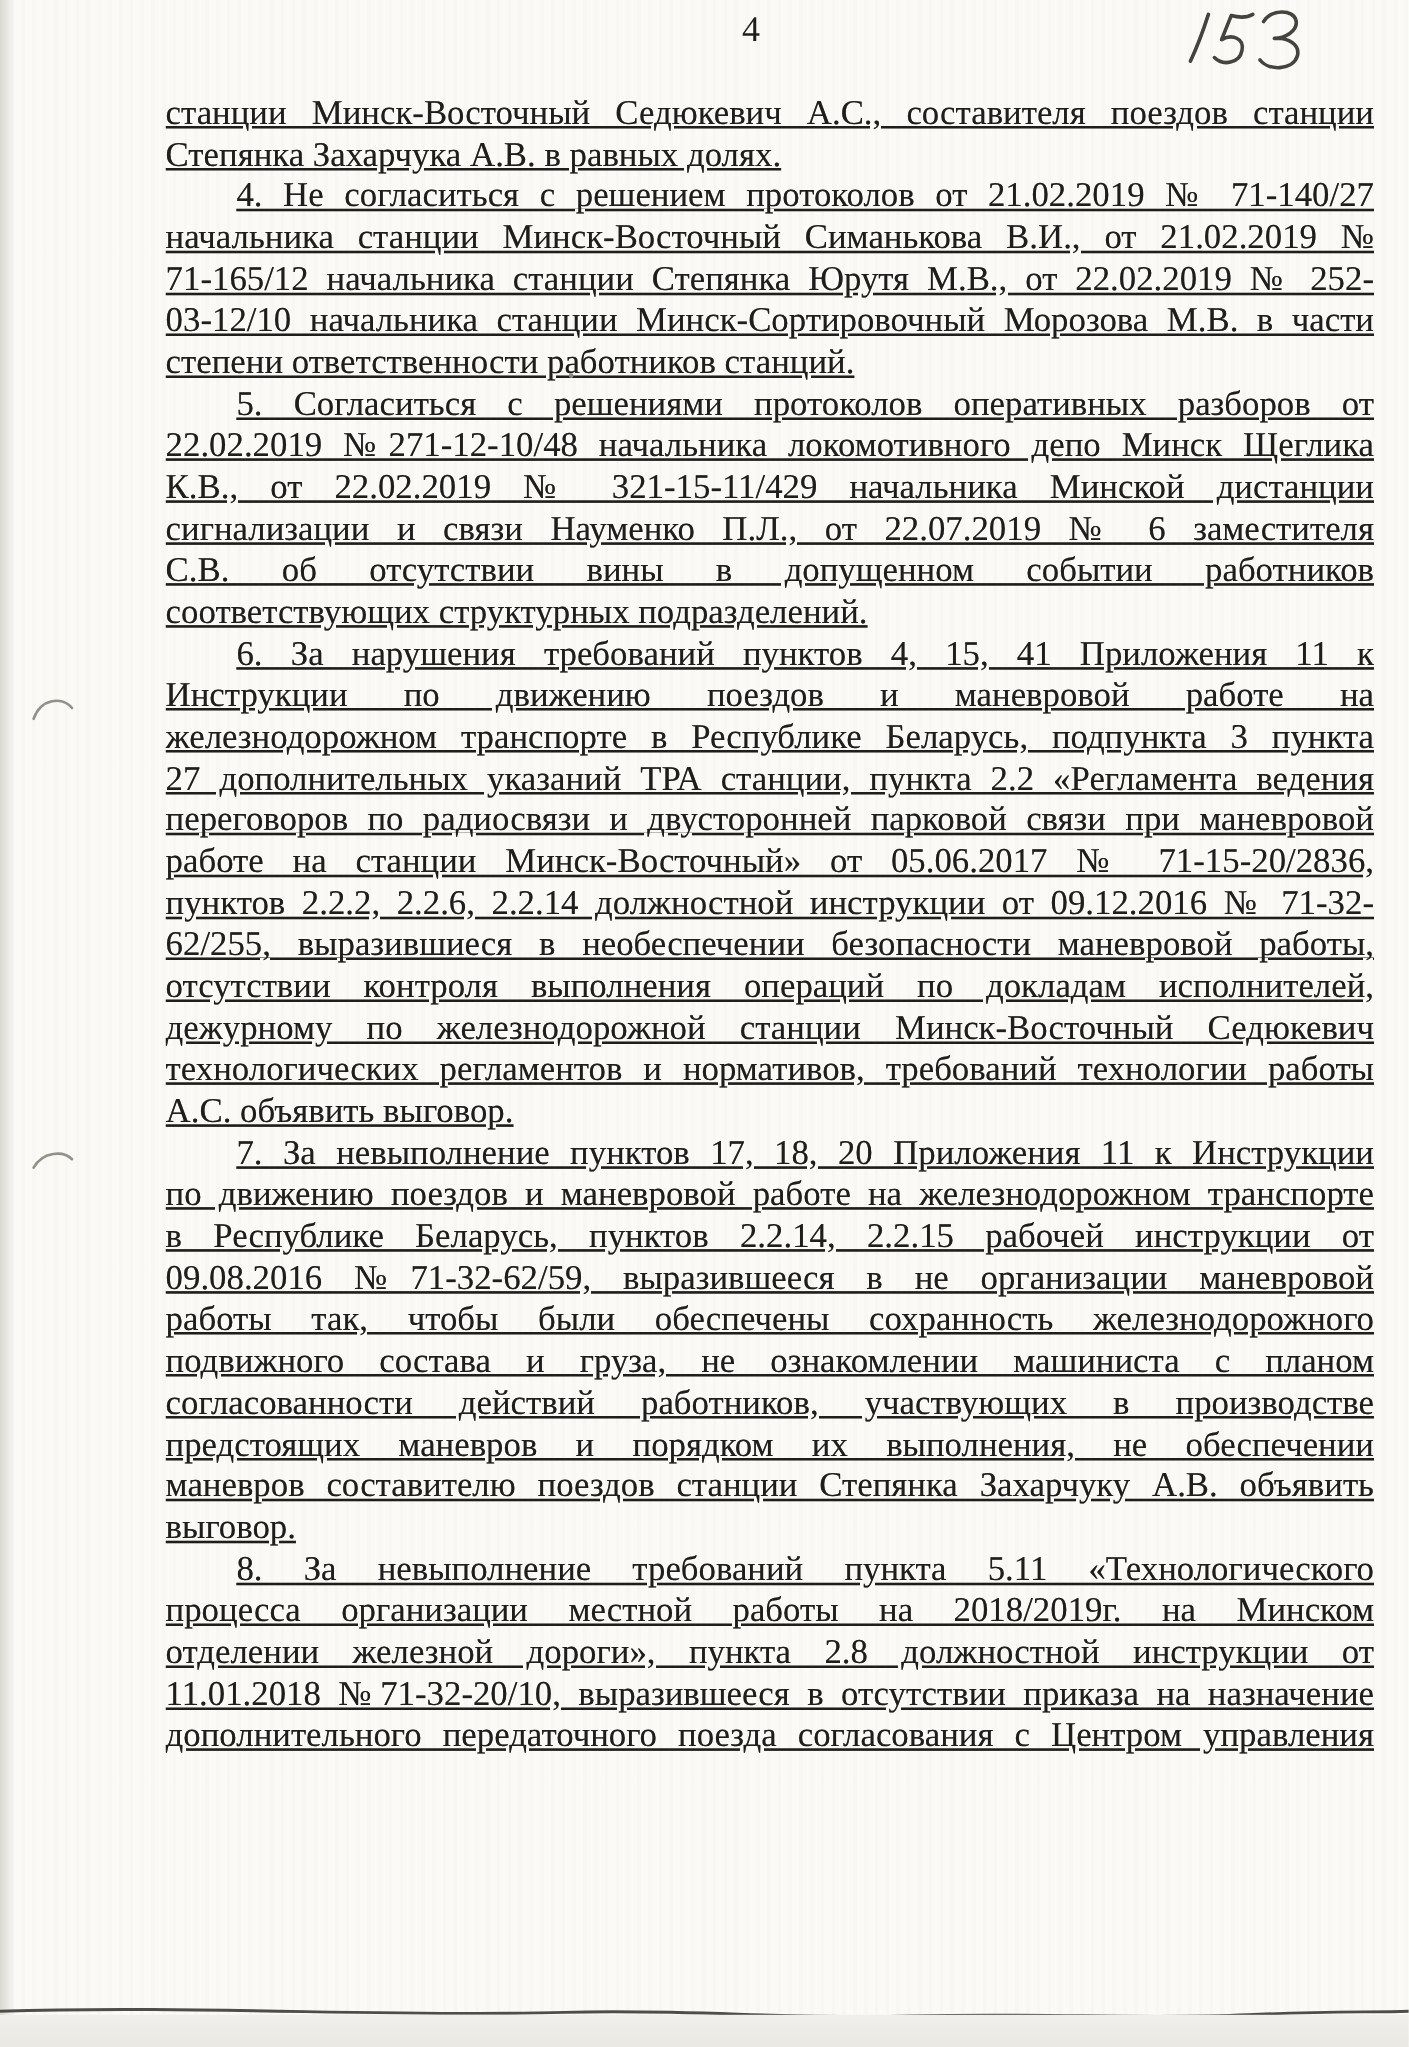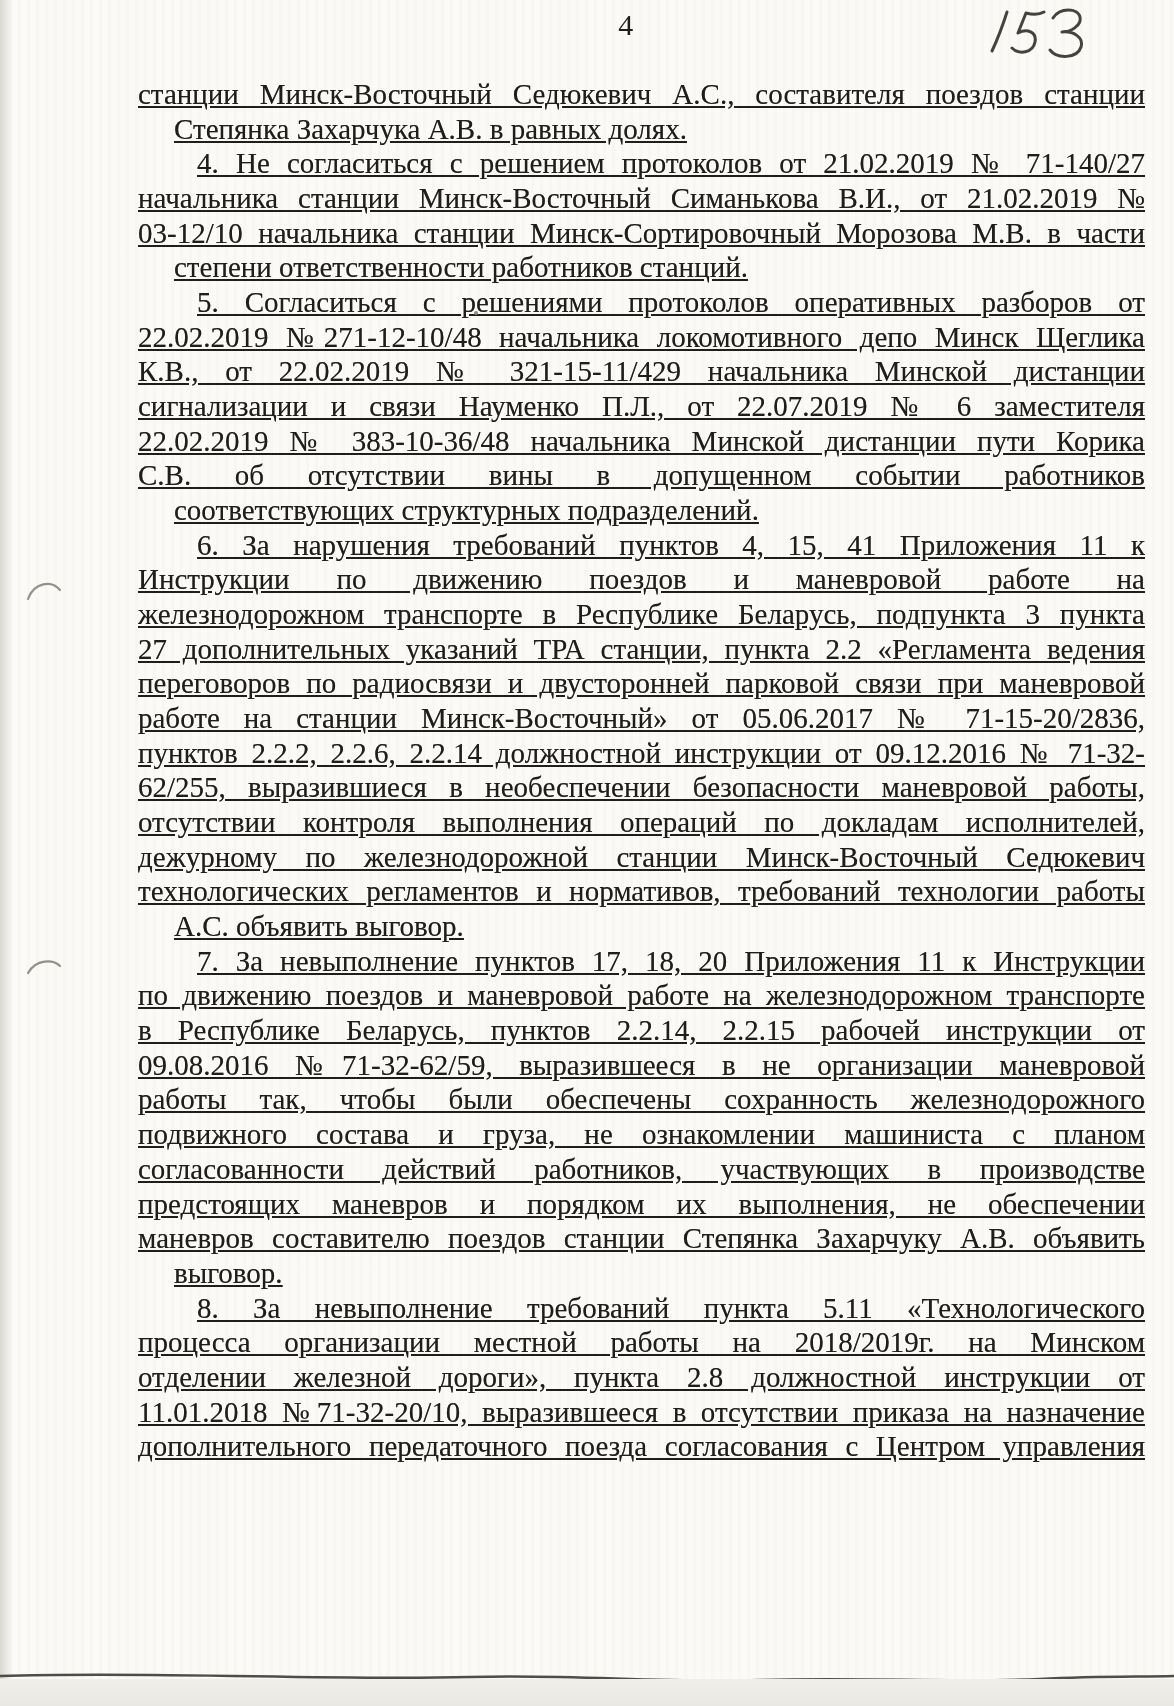--- a/index.html
+++ b/index.html
@@ -43,21 +43,21 @@
     text-shadow:0 0 0.5px rgba(20,20,18,0.55);
     text-decoration:underline;
   }
   .line{
     height:34.68px;line-height:34.68px;
     text-align:justify;text-align-last:justify;
     overflow:hidden;
     white-space:normal;
   }
   .line.firstline{text-indent:59px;}
-  .line.lastline{text-align:center;text-align-last:left;margin-left:36px;}
+  .line.lastline{text-align:center;text-align-last:left;}
   .margin-arc{position:absolute;}
   .margin-arc path{fill:none;stroke:var(--pencil);stroke-width:2.2;stroke-linecap:round;}
   .arc1{left:26px;top:578px;width:36px;height:24px;}
   .arc2{left:26px;top:956px;width:36px;height:22px;}
   .bottom-edge{position:absolute;left:0;top:1662px;width:1174px;height:30px;}
   .bottom-edge path{fill:none;stroke:var(--scan_edge);stroke-width:2.4;stroke-linecap:round;}
   .bottom-strip{
     position:absolute;left:0;top:1679px;width:1174px;height:27px;
     background:linear-gradient(180deg,#f0efeb,#e9e8e3);
   }
@@ -90,29 +90,29 @@
   </svg>
 
   <div class="body-text">
       <div class="para">
         <div class="line">станции Минск-Восточный Седюкевич А.С., составителя поездов станции</div>
         <div class="line lastline">Степянка Захарчука А.В. в равных долях.</div>
       </div>
       <div class="para">
         <div class="line firstline">4. Не согласиться с решением протоколов от 21.02.2019 № 71-140/27</div>
         <div class="line">начальника станции Минск-Восточный Симанькова В.И., от 21.02.2019 №</div>
+        <div class="line">71-165/12 начальника станции Степянка Юрутя М.В., от 22.02.2019 № 252-</div>
         <div class="line">03-12/10 начальника станции Минск-Сортировочный Морозова М.В. в части</div>
         <div class="line lastline">степени ответственности работников станций.</div>
       </div>
       <div class="para">
         <div class="line firstline">5. Согласиться с решениями протоколов оперативных разборов от</div>
         <div class="line">22.02.2019 №271-12-10/48 начальника локомотивного депо Минск Щеглика</div>
         <div class="line">К.В., от 22.02.2019 № 321-15-11/429 начальника Минской дистанции</div>
         <div class="line">сигнализации и связи Науменко П.Л., от 22.07.2019 № 6 заместителя</div>
-        <div class="line">22.02.2019 № 383-10-36/48 начальника Минской дистанции пути Корика</div>
         <div class="line">С.В. об отсутствии вины в допущенном событии работников</div>
         <div class="line lastline">соответствующих структурных подразделений.</div>
       </div>
       <div class="para">
         <div class="line firstline">6. За нарушения требований пунктов 4, 15, 41 Приложения 11 к</div>
         <div class="line">Инструкции по движению поездов и маневровой работе на</div>
         <div class="line">железнодорожном транспорте в Республике Беларусь, подпункта 3 пункта</div>
         <div class="line">27 дополнительных указаний ТРА станции, пункта 2.2 «Регламента ведения</div>
         <div class="line">переговоров по радиосвязи и двусторонней парковой связи при маневровой</div>
         <div class="line">работе на станции Минск-Восточный» от 05.06.2017 № 71-15-20/2836,</div>

